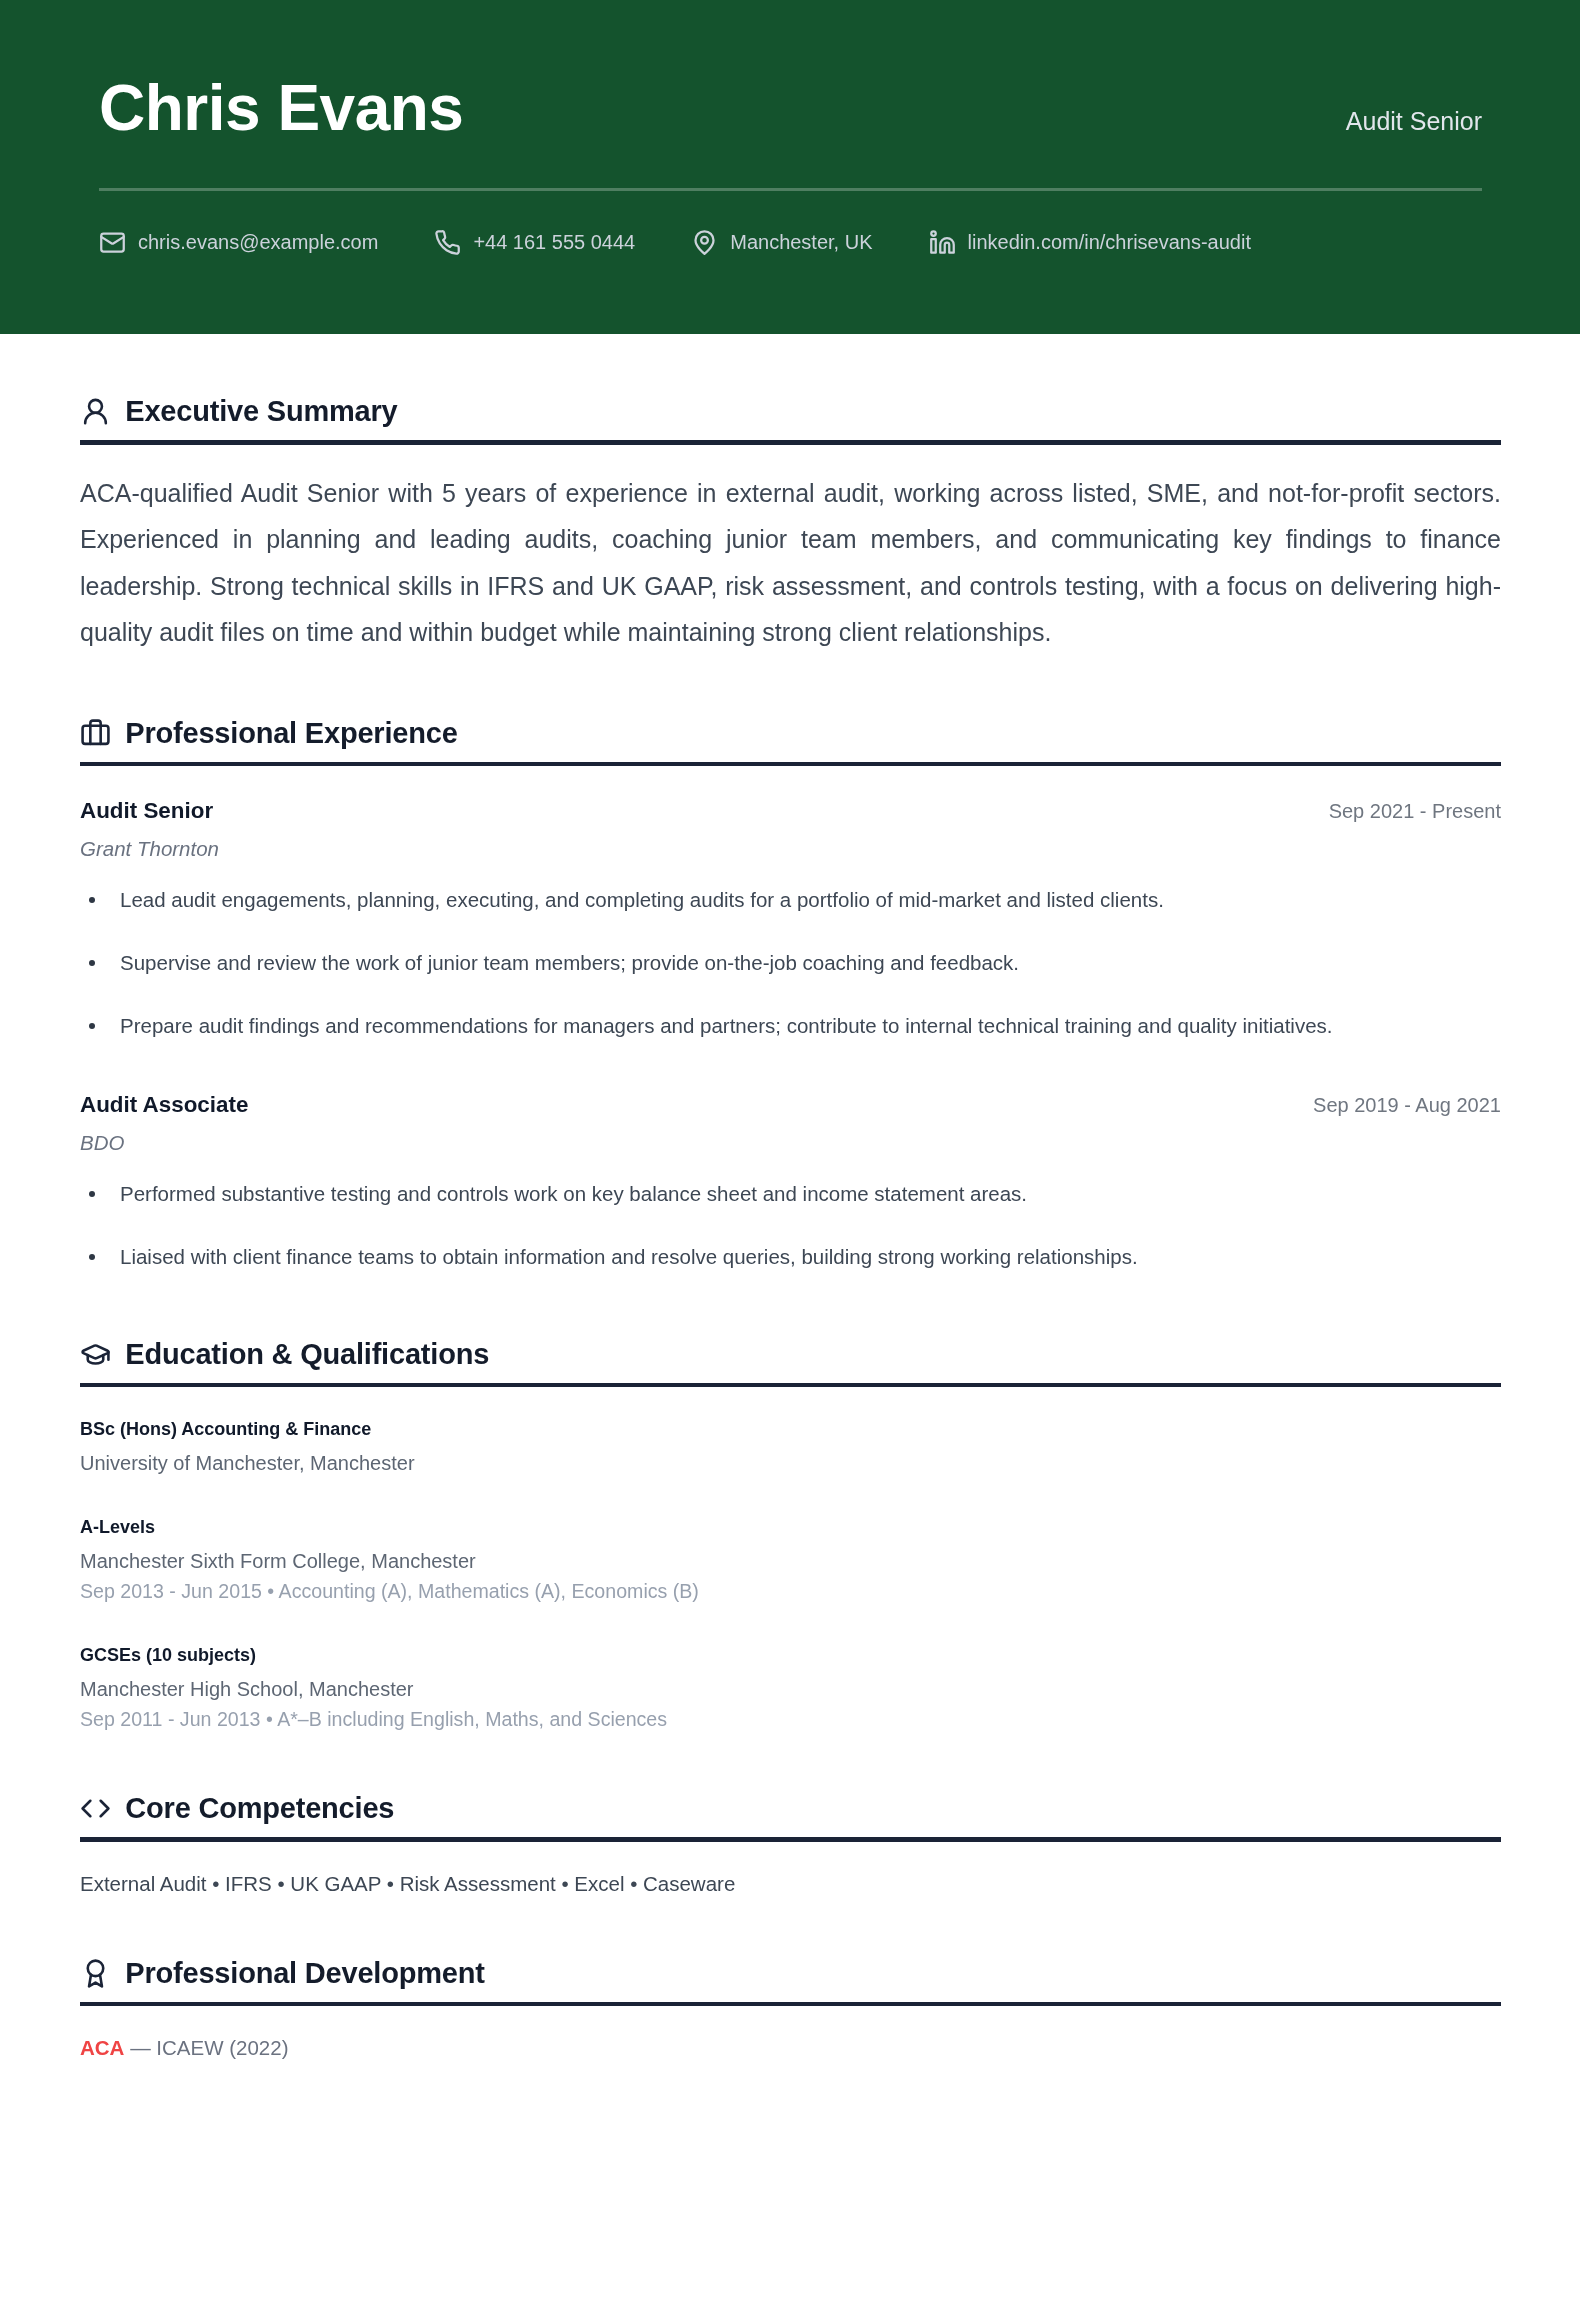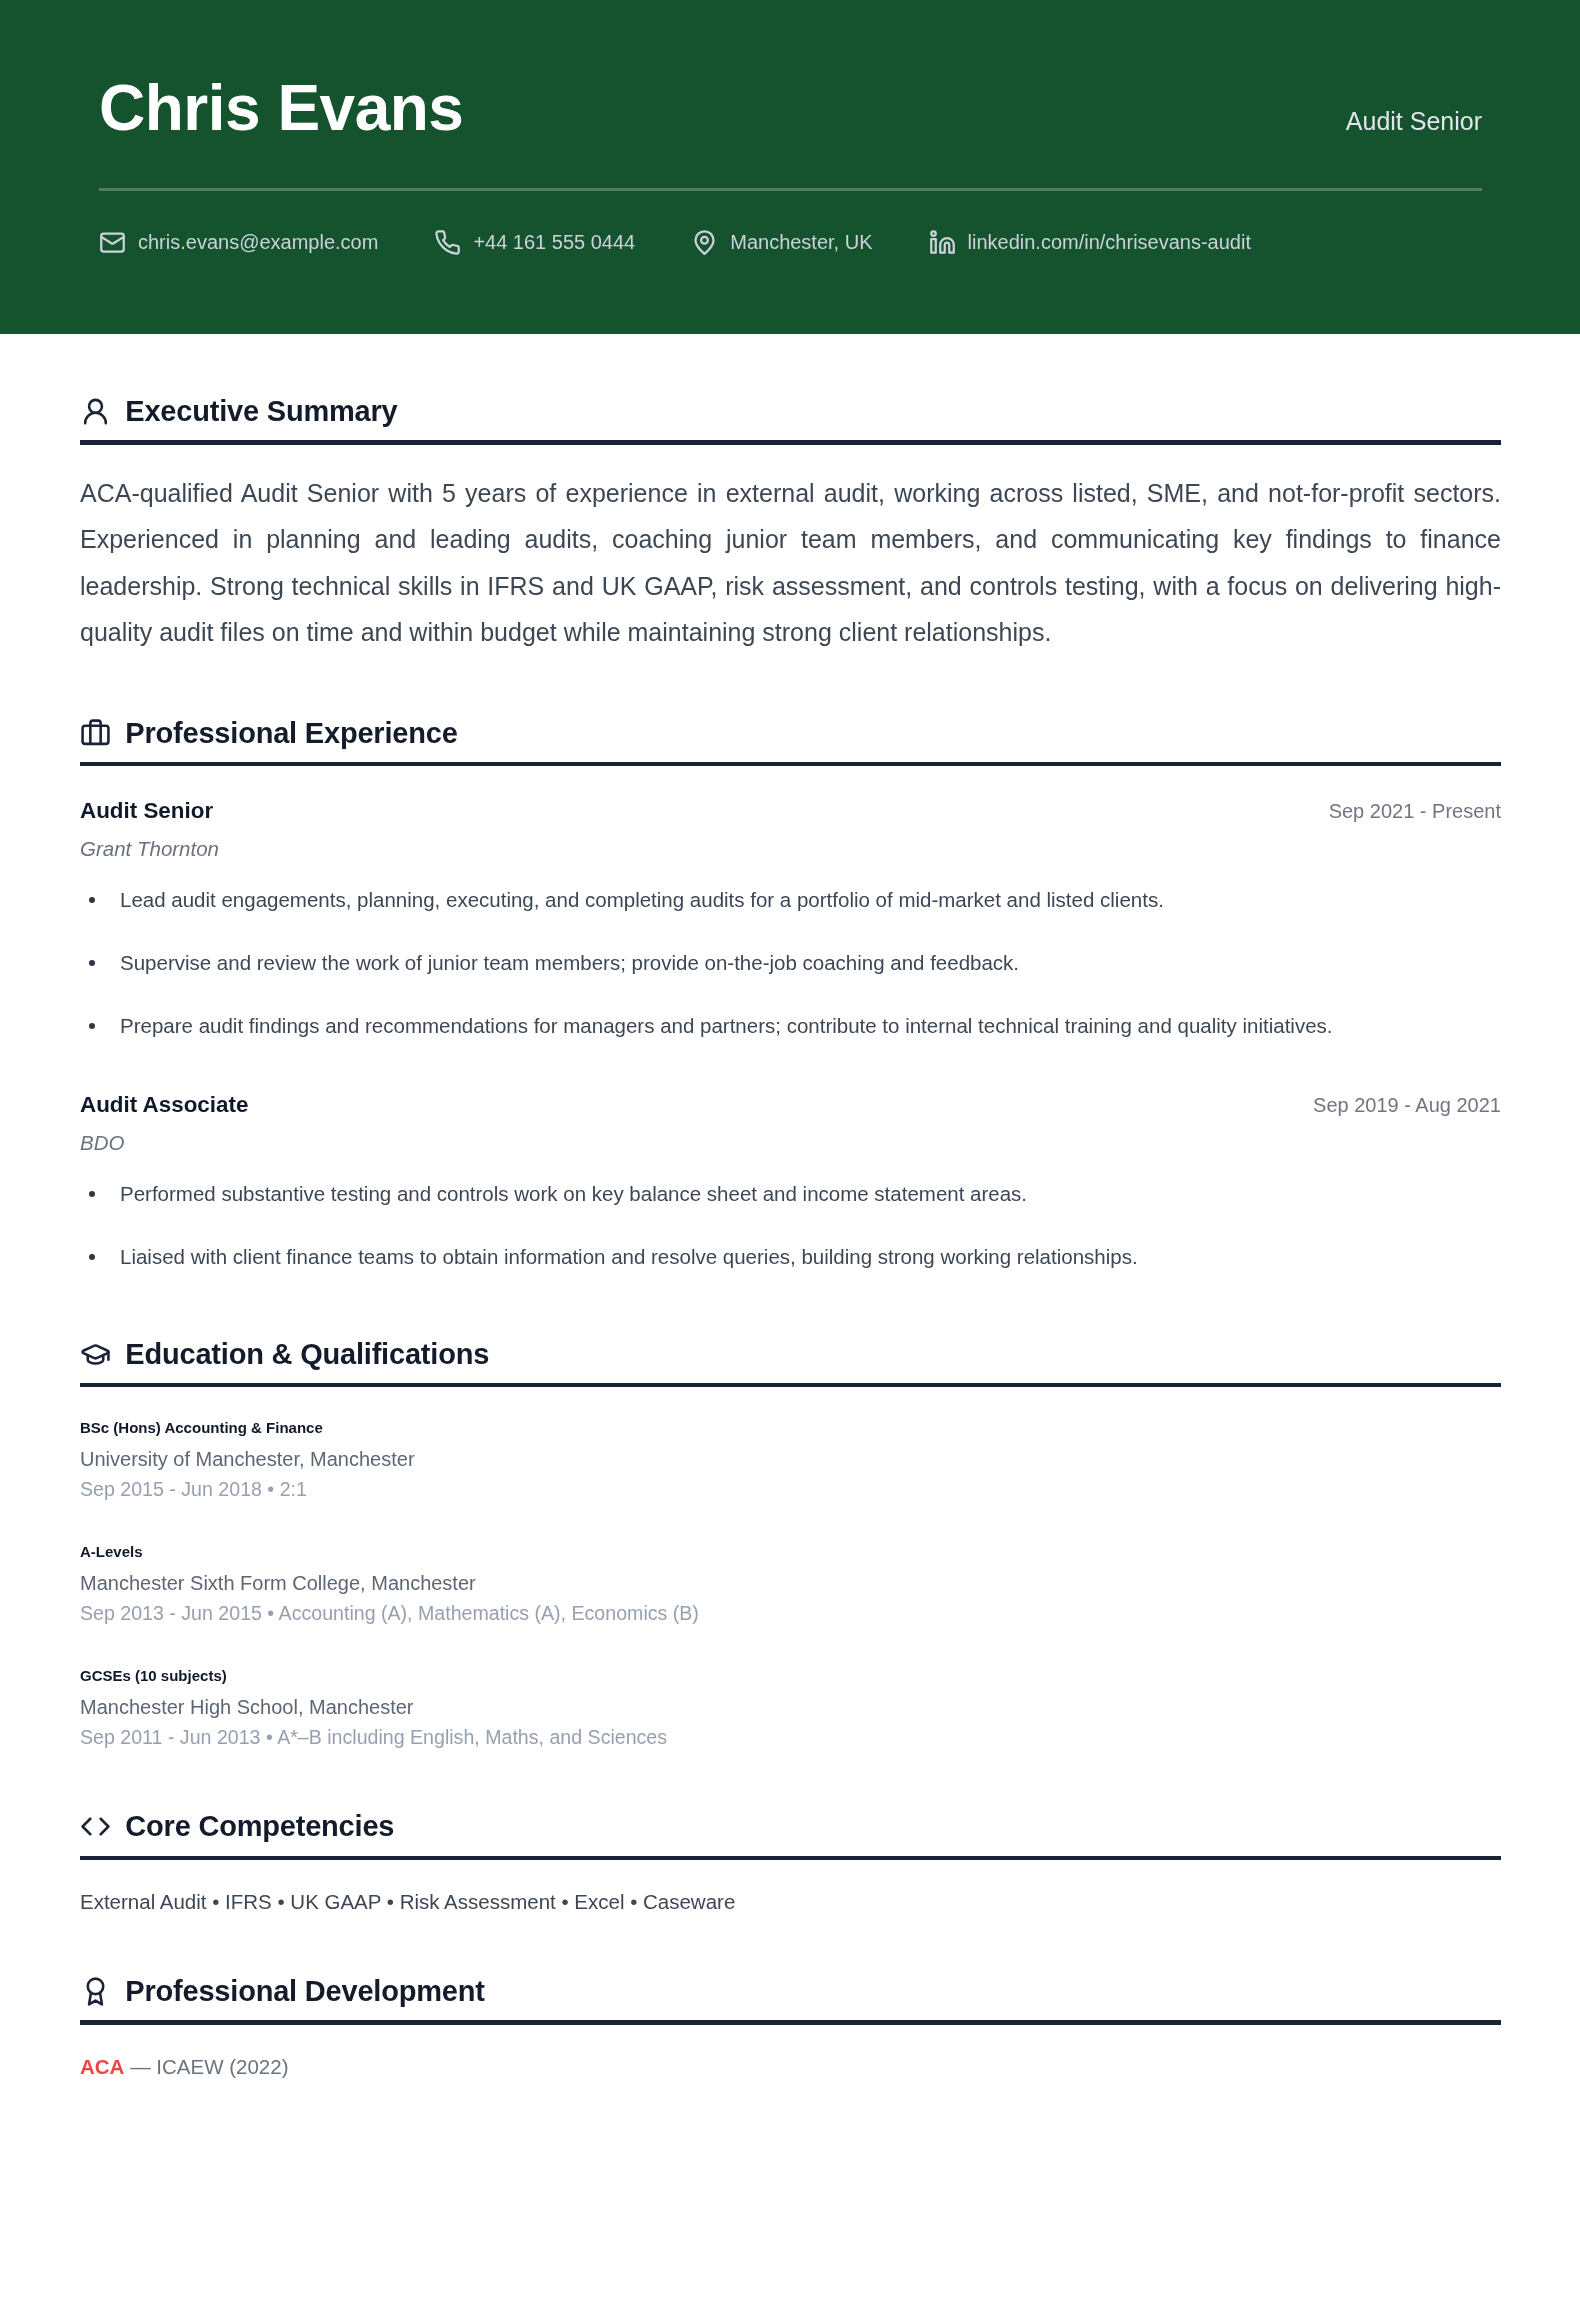--- a/index.html
+++ b/index.html
@@ -108,21 +108,21 @@
     left: 8.6px;
     top: 15.8px;
     width: 6.2px;
     height: 6.2px;
     border-radius: 50%;
     background: #2e3744;
   }
 
   .edu { margin-top: 31.5px; }
   .edu + .edu { margin-top: 42px; }
-  .degree { font-size: 15px; font-weight: 700; color: #10192a; }
+  .degree { font-size: 18px; font-weight: 700; color: #10192a; }
   .school { font-size: 20px; color: #5d6673; margin-top: 12px; }
   .edu-details { font-size: 19.6px; color: #97a0ae; margin-top: 7.2px; }
 
   .competencies { margin-top: 30px; font-size: 20.5px; color: #3d4754; }
 
   .dev-line { margin-top: 30px; font-size: 20.5px; }
   .cert-name { font-weight: 700; color: #ef4444; }
   .cert-detail { color: #6b7280; }
 </style>
 </head>
@@ -230,21 +230,20 @@
             <path d="M22 10v6"></path>
             <path d="M6 12.5V16a6 3 0 0 0 12 0v-3.5"></path>
         </svg>
         <h2 class="sec-title">Education &amp; Qualifications</h2>
       </div>
       <div class="sec-bar"></div>
 
       <div class="edu">
         <div class="degree">BSc (Hons) Accounting &amp; Finance</div>
         <div class="school">University of Manchester, Manchester</div>
-        <div class="edu-details">Sep 2015 - Jun 2018 • 2:1</div>
       </div>
 
       <div class="edu">
         <div class="degree">A-Levels</div>
         <div class="school">Manchester Sixth Form College, Manchester</div>
         <div class="edu-details">Sep 2013 - Jun 2015 • Accounting (A), Mathematics (A), Economics (B)</div>
       </div>
 
       <div class="edu">
         <div class="degree">GCSEs (10 subjects)</div>

